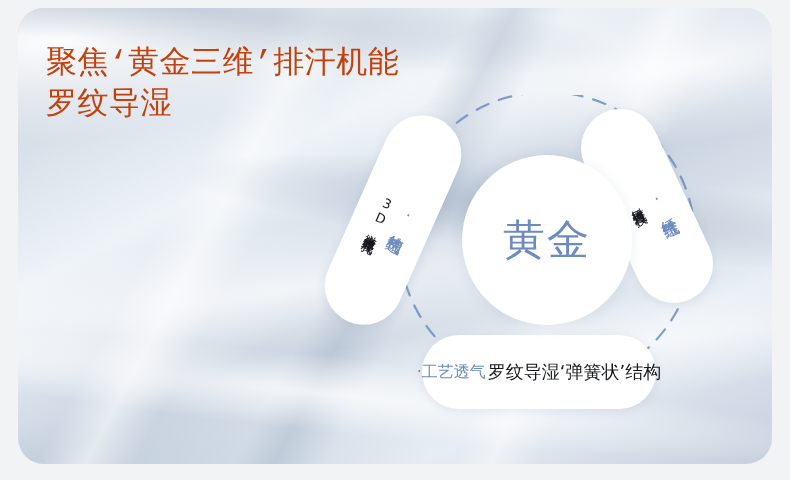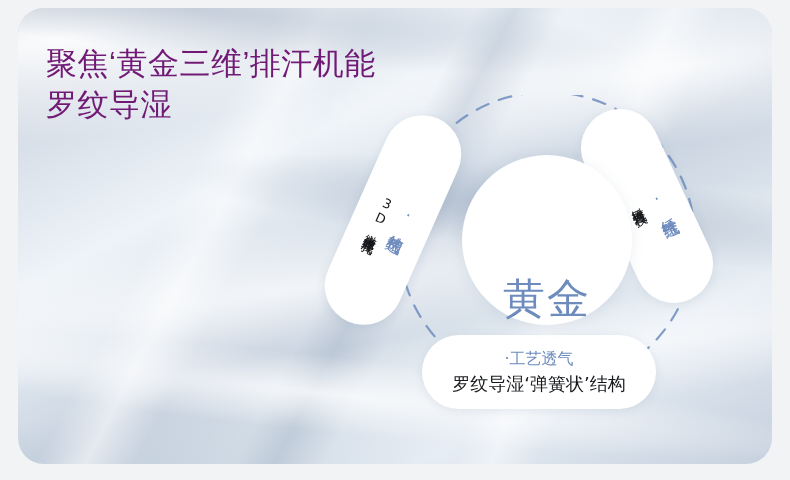--- a/index.html
+++ b/index.html
@@ -64,27 +64,27 @@
       linear-gradient(118deg, rgba(255,255,255,0) 26%, rgba(255,255,255,.55) 31%, rgba(255,255,255,0) 36%),
       linear-gradient(118deg, rgba(120,140,168,0) 46%, rgba(120,140,168,.22) 50%, rgba(120,140,168,0) 55%),
       linear-gradient(112deg, rgba(255,255,255,0) 66%, rgba(255,255,255,.48) 70%, rgba(255,255,255,0) 75%);
     pointer-events:none;
   }
 
   
   .headline{
     position:absolute;
     left:46px;top:43px;
-    color:#701a75;
+    color:#c2410c;
     font-size:31px;
     line-height:41px;
     letter-spacing:.5px;
     font-weight:400;
     white-space:nowrap;
-    font-family:Liberation Sans, sans-serif;
+    font-family:Liberation Mono, monospace;
   }
 
   
   #diagram{
     position:absolute;
     left:340px;top:95px;
     width:400px;height:330px;
   }
   #dash-svg{position:absolute;left:0;top:0;width:400px;height:330px;}
 
@@ -111,21 +111,21 @@
   .pill-bottom{
     width:234px;height:74px;
     left:82px;top:240px;
     border-radius:999px;
   }
 
   .pill-text{
     position:absolute;
     inset:0;
     display:flex;
-    flex-direction:column;
+    flex-direction:row;
     align-items:center;
     justify-content:center;
     gap:2px;
   }
   .line-a{
     color:#6d8bbd;
     font-size:16px;
     white-space:nowrap;
     font-family:"DejaVu Sans","Liberation Sans",sans-serif;
   }
@@ -173,21 +173,21 @@
 
   
   .center-circle{
     position:absolute;
     left:122px;top:60px;
     width:170px;height:170px;
     border-radius:50%;
     background:#ffffff;
     display:flex;
     flex-direction:row;
-    align-items:flex-end;
+    align-items:center;
     justify-content:center;
     box-shadow:0 2px 14px rgba(120,140,170,.14);
   }
   .center-circle div{
     color:#6d8bbd;
     font-size:42px;
     line-height:52px;
     letter-spacing:2px;
     font-weight:400;
     font-family:"DejaVu Sans","Liberation Sans",sans-serif;

